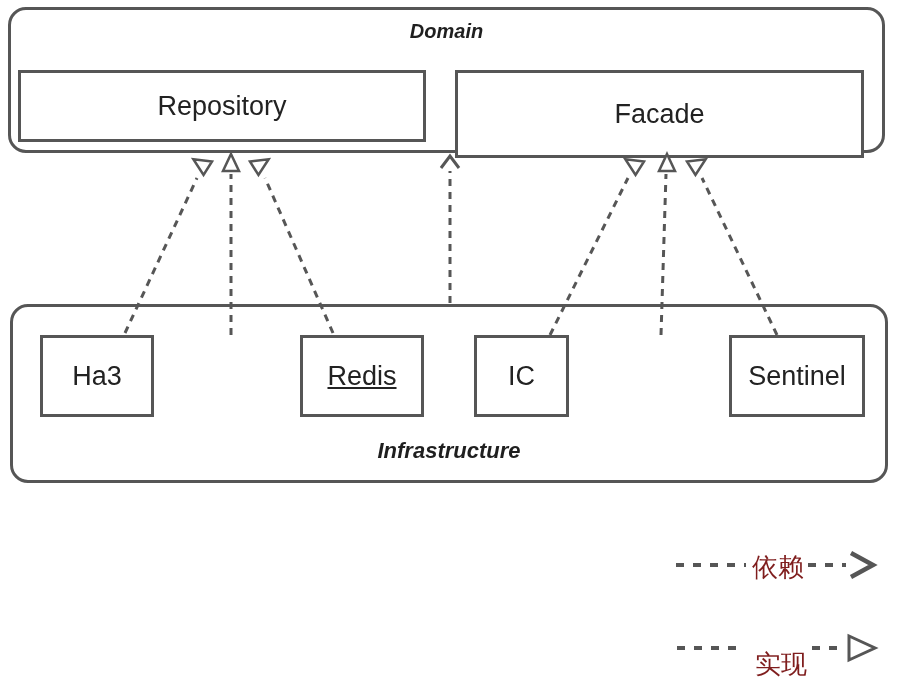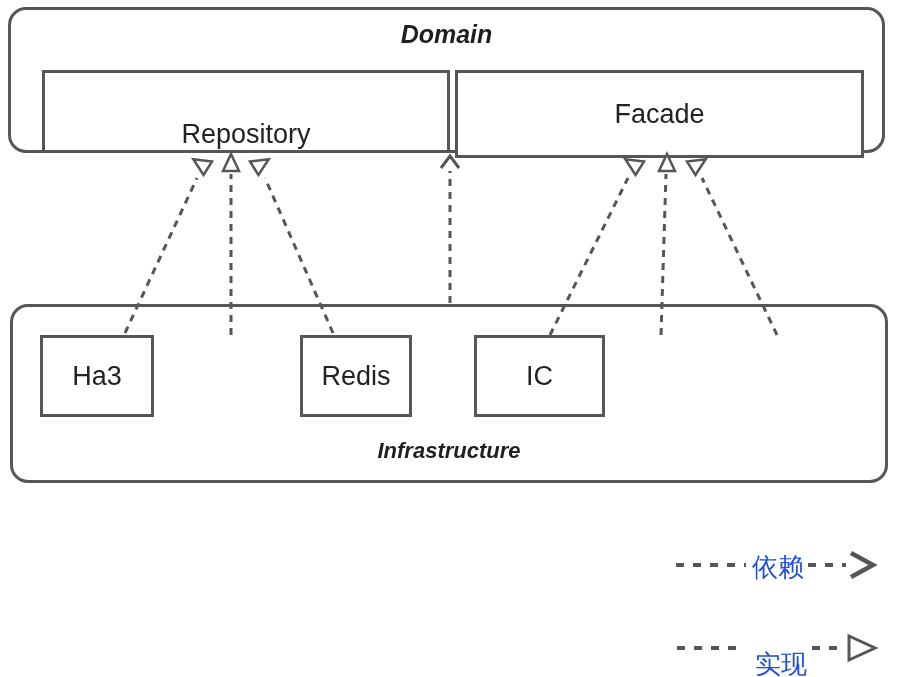--- a/index.html
+++ b/index.html
@@ -13,41 +13,41 @@
   }
   .inner-box{
     position:absolute;box-sizing:border-box;
     border:3px solid #565656;background:#ffffff;
     display:flex;align-items:center;justify-content:center;
   }
   .layer-title{
     position:absolute;text-align:center;
     font-weight:bold;font-style:italic;color:#1f1f1f;
   }
-  #domain-title{left:8px;top:20px;width:877px;font-size:25px;}
+  #domain-title{left:8px;top:20px;width:877px;font-size:20px;}
   #infrastructure-title{left:10px;top:438px;width:878px;font-size:22px;}
   .box-label{font-size:27px;color:#222222;white-space:nowrap;}
   
   #domain-container{left:8px;top:7px;width:877px;height:146px;}
-  #repository-box{left:42px;top:70px;width:408px;height:83px;align-items:flex-end;}
+  #repository-box{left:18px;top:70px;width:408px;height:72px;}
   #facade-box{left:455px;top:70px;width:409px;height:88px;}
   
   #infrastructure-container{left:10px;top:304px;width:878px;height:179px;}
   .component{top:335px;height:82px;}
   #box-ha3{left:40px;width:114px;}
   #box-mysql{left:173px;width:115px;}
-  #box-redis{left:300px;width:112px;}
-  #box-ic{left:474px;width:131px;}
+  #box-redis{left:300px;width:124px;text-decoration:underline;}
+  #box-ic{left:474px;width:95px;}
   #box-metaq{left:602px;width:112px;}
   #box-sentinel{left:729px;width:136px;}
   
   #edges-layer{position:absolute;left:0;top:0;width:904px;height:677px;pointer-events:none;}
   
   .legend-label{
-    position:absolute;font-size:26px;color:#1d4ed8;white-space:nowrap;text-align:center;
+    position:absolute;font-size:26px;color:#7f1d1d;white-space:nowrap;text-align:center;
   }
   #legend-dependency-label{left:745px;top:550px;width:66px;}
   #legend-realization-label{left:748px;top:647px;width:66px;}
 </style>
 </head>
 <body>
 
 <div id="canvas">
 
   <div id="domain-container" class="container-frame"></div>
@@ -64,20 +64,23 @@
   <div id="infrastructure-title" class="layer-title">Infrastructure</div>
 
   <div id="box-ha3" class="inner-box component">
     <span class="box-label">Ha3</span>
   </div>
   <div id="box-redis" class="inner-box component">
     <span class="box-label">Redis</span>
   </div>
   <div id="box-ic" class="inner-box component">
     <span class="box-label">IC</span>
+  </div>
+  <div id="box-sentinel" class="inner-box component">
+    <span class="box-label">Sentinel</span>
   </div>
 
   <svg id="edges-layer" viewBox="0 0 904 677" xmlns="http://www.w3.org/2000/svg">
 
     <line x1="125" y1="333" x2="197" y2="178" stroke="#565656" stroke-width="3" stroke-dasharray="7 6"></line>
     <line x1="231" y1="335" x2="231" y2="174" stroke="#565656" stroke-width="3" stroke-dasharray="7 6"></line>
     <line x1="333" y1="333" x2="265" y2="178" stroke="#565656" stroke-width="3" stroke-dasharray="7 6"></line>
 
     <line x1="450" y1="303" x2="450" y2="171" stroke="#565656" stroke-width="3" stroke-dasharray="7 6"></line>
 

